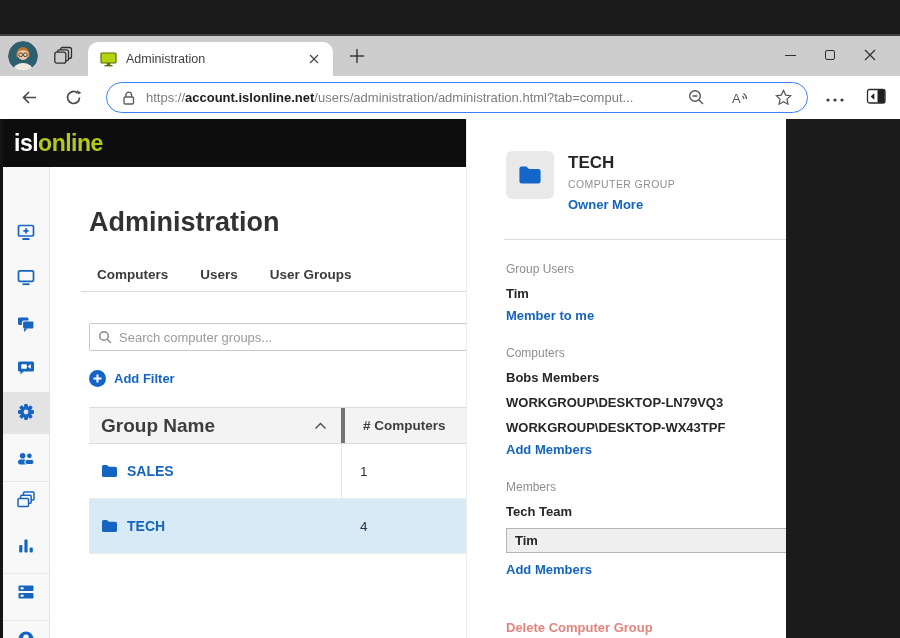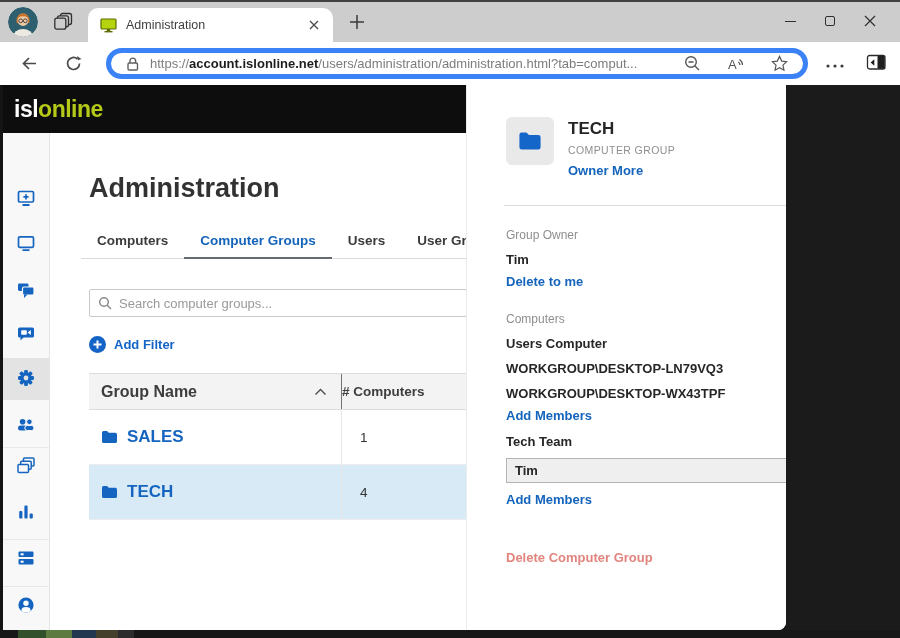--- a/index.html
+++ b/index.html
@@ -1,38 +1,38 @@
 <!DOCTYPE html>
 <html><head>
 <meta charset="utf-8">
 <style>
   * { margin:0; padding:0; box-sizing:border-box; }
   html,body { width:900px; height:638px; overflow:hidden; background:#1b1b1b;
               font-family:"Liberation Sans", sans-serif; }
-  .browser { position:absolute; inset:0; }
+  .browser { position:absolute; inset:0;margin-top:34px; }
 
   
   .top-edge { position:absolute; top:0; left:0; right:0; height:2px; background:#414141; z-index:9; }
   .titlebar { position:absolute; top:0; left:0; right:0; height:42px; background:#cdcdcd; }
   .avatar-btn { position:absolute; left:8px; top:7px; width:30px; height:30px; border-radius:50%; overflow:hidden; }
   .ws-icon { position:absolute; left:53px; top:11px; }
   .tab { position:absolute; left:88px; top:8px; width:245px; height:34px; background:#ffffff;
          border-radius:10px 10px 0 0; display:flex; align-items:center; padding:0 10px 0 12px; z-index:2; }
   .tab-title { flex:1; font-size:12.5px; color:#3f3f3f; margin-left:9px; white-space:nowrap; overflow:hidden; }
   .tab-close { display:flex; align-items:center; justify-content:center; width:18px; height:18px; border-radius:4px; }
   .newtab { position:absolute; left:347px; top:12px; width:20px; height:20px; }
   .win-btns { position:absolute; right:10px; top:6px; display:flex; }
   .win-btn { width:40px; height:30px; display:flex; align-items:center; justify-content:center; }
   .glyph-min { width:11px; height:0; border-top:1.4px solid #2f2f2f; }
   .glyph-max { width:10px; height:10px; border:1.3px solid #2f2f2f; border-radius:2px; }
 
   
   .urlbar { position:absolute; top:42px; left:0; right:0; height:43px; background:#ffffff; }
   .nav-ic { position:absolute; top:11px; width:21px; height:21px; }
-  .url-pill { position:absolute; left:106px; top:6px; width:702px; height:31px; border:5px solid #3b82f6;
+  .url-pill { position:absolute; left:106px; top:6px; width:702px; height:31px; border:1px solid #3b82f6;
               border-radius:16px; background:#fff; display:flex; align-items:center; padding:0 14px; }
   .url-text { font-size:13px; color:#7c7c7c; margin-left:10px; white-space:nowrap; overflow:hidden; flex:1; }
   .url-host { color:#1d1d1d; font-weight:700; }
   .pill-icons { display:flex; gap:24px; align-items:center; }
   .chrome-ic { position:absolute; top:10px; }
 
   
   .desktop-left { position:absolute; left:0; top:85px; width:3px; height:545px; background:#141414; }
   .desktop-bottom { position:absolute; left:0; top:630px; width:900px; height:8px; background:#171717; display:flex; }
   .desktop-bottom i { display:block; height:8px; }
@@ -62,28 +62,28 @@
   .search-box { position:absolute; left:38px; top:156px; width:378px; height:28px; border:1px solid #c9c9c9;
                 border-radius:2px; display:flex; align-items:center; padding:0 8px; background:#fff; }
   .search-input { border:none; outline:none; flex:1; font-size:13px; color:#333; margin-left:7px;
                   font-family:"Liberation Sans", sans-serif; }
   .search-input::placeholder { color:#9a9a9a; }
   .add-filter { position:absolute; left:38px; top:203px; display:flex; align-items:center; gap:8px; }
   .add-filter-label { font-size:13px; font-weight:700; color:#1464c8; }
   .table { position:absolute; left:38px; top:240px; width:378px; }
   .thead { display:flex; height:37px; align-items:center; background:#f3f3f3;
            border-top:1px solid #dcdcdc; border-bottom:1px solid #dcdcdc; }
-  .th-name { width:252px; padding-left:12px; font-size:16px; font-weight:700; color:#3d3d3d;
+  .th-name { width:252px; padding-left:12px; font-size:19px; font-weight:700; color:#3d3d3d;
              display:flex; align-items:center; justify-content:space-between; }
-  .th-count { flex:1; font-size:13.5px; font-weight:700; color:#3d3d3d;
-              border-left:1px solid #737373; height:100%; display:flex; align-items:center; }
+  .th-count { flex:1; padding-left:18px; font-size:13.5px; font-weight:700; color:#3d3d3d;
+              border-left:4px solid #737373; height:100%; display:flex; align-items:center; }
   .trow { display:flex; height:55px; align-items:stretch; border-bottom:1px solid #ededed; }
   .trow.selected { background:#d9eaf7; }
   .cell-name { width:252px; padding-left:12px; display:flex; align-items:center; gap:9px; }
-  .group-link { font-size:17px; font-weight:700; color:#1565c0; }
+  .group-link { font-size:14px; font-weight:700; color:#1565c0; }
   .cell-count { flex:1; padding-left:18px; border-left:1px solid #e6e6e6; font-size:13.5px; color:#333;
                 display:flex; align-items:center; }
 
   
   .panel { position:absolute; left:463px; top:0; width:392px; height:545px; background:#ffffff;
            border-left:1px solid #ececec; padding:0 28px 0 39px; }
   .panel-close { position:absolute; right:13px; top:15px; width:18px; height:18px; }
   .panel-head { margin-top:32px; display:flex; }
   .tile { width:48px; height:48px; background:#e9e9e9; border-radius:6px; flex:0 0 48px;
           display:flex; align-items:center; justify-content:center; margin-right:14px; }
@@ -332,21 +332,20 @@
           </g>
         </svg>
       </div>
     </div>
 
     <div class="content">
       <div class="page-title">Administration</div>
 
       <div class="tabs">
         <div class="tab-item">Computers</div>
-        <div class="tab-item active">Computer Groups</div>
         <div class="tab-item">Users</div>
         <div class="tab-item">User Groups</div>
       </div>
 
       <div class="search-box">
         <svg width="14" height="14" viewBox="0 0 14 14">
           <circle cx="6" cy="6" r="4.3" fill="none" stroke="#8a8a8a" stroke-width="1.5"></circle>
           <path d="M9.3,9.3 L13,13" stroke="#8a8a8a" stroke-width="1.5"></path>
         </svg>
         <input class="search-input" placeholder="Search computer groups..." style="">
@@ -411,34 +410,35 @@
         <div>
           <div class="p-title">TECH</div>
           <div class="p-sub">COMPUTER GROUP</div>
           <a class="p-link">Owner More</a>
         </div>
       </div>
 
       <hr>
 
       <div>
-        <div class="sec-label">Group Owner</div>
+        <div class="sec-label">Group Users</div>
         <div class="sec-value">Tim</div>
-        <a class="p-link">Delete to me</a>
+        <a class="p-link">Member to me</a>
       </div>
 
       <div>
         <div class="sec-label">Computers</div>
-        <div class="sec-value">Users Computer</div>
+        <div class="sec-value">Bobs Members</div>
         <div class="sec-value">WORKGROUP\DESKTOP-LN79VQ3</div>
         <div class="sec-value">WORKGROUP\DESKTOP-WX43TPF</div>
         <a class="p-link">Add Members</a>
       </div>
 
       <div>
+        <div class="sec-label">Members</div>
         <div class="sec-value">Tech Team</div>
         <div class="member-box">Tim</div>
         <a class="p-link" style="margin-top:9px">Add Members</a>
       </div>
 
       <a class="delete-link">Delete Computer Group</a>
     </div>
 
     <div class="sb-track sb-inner">
       <span class="arr arr-up"></span>

